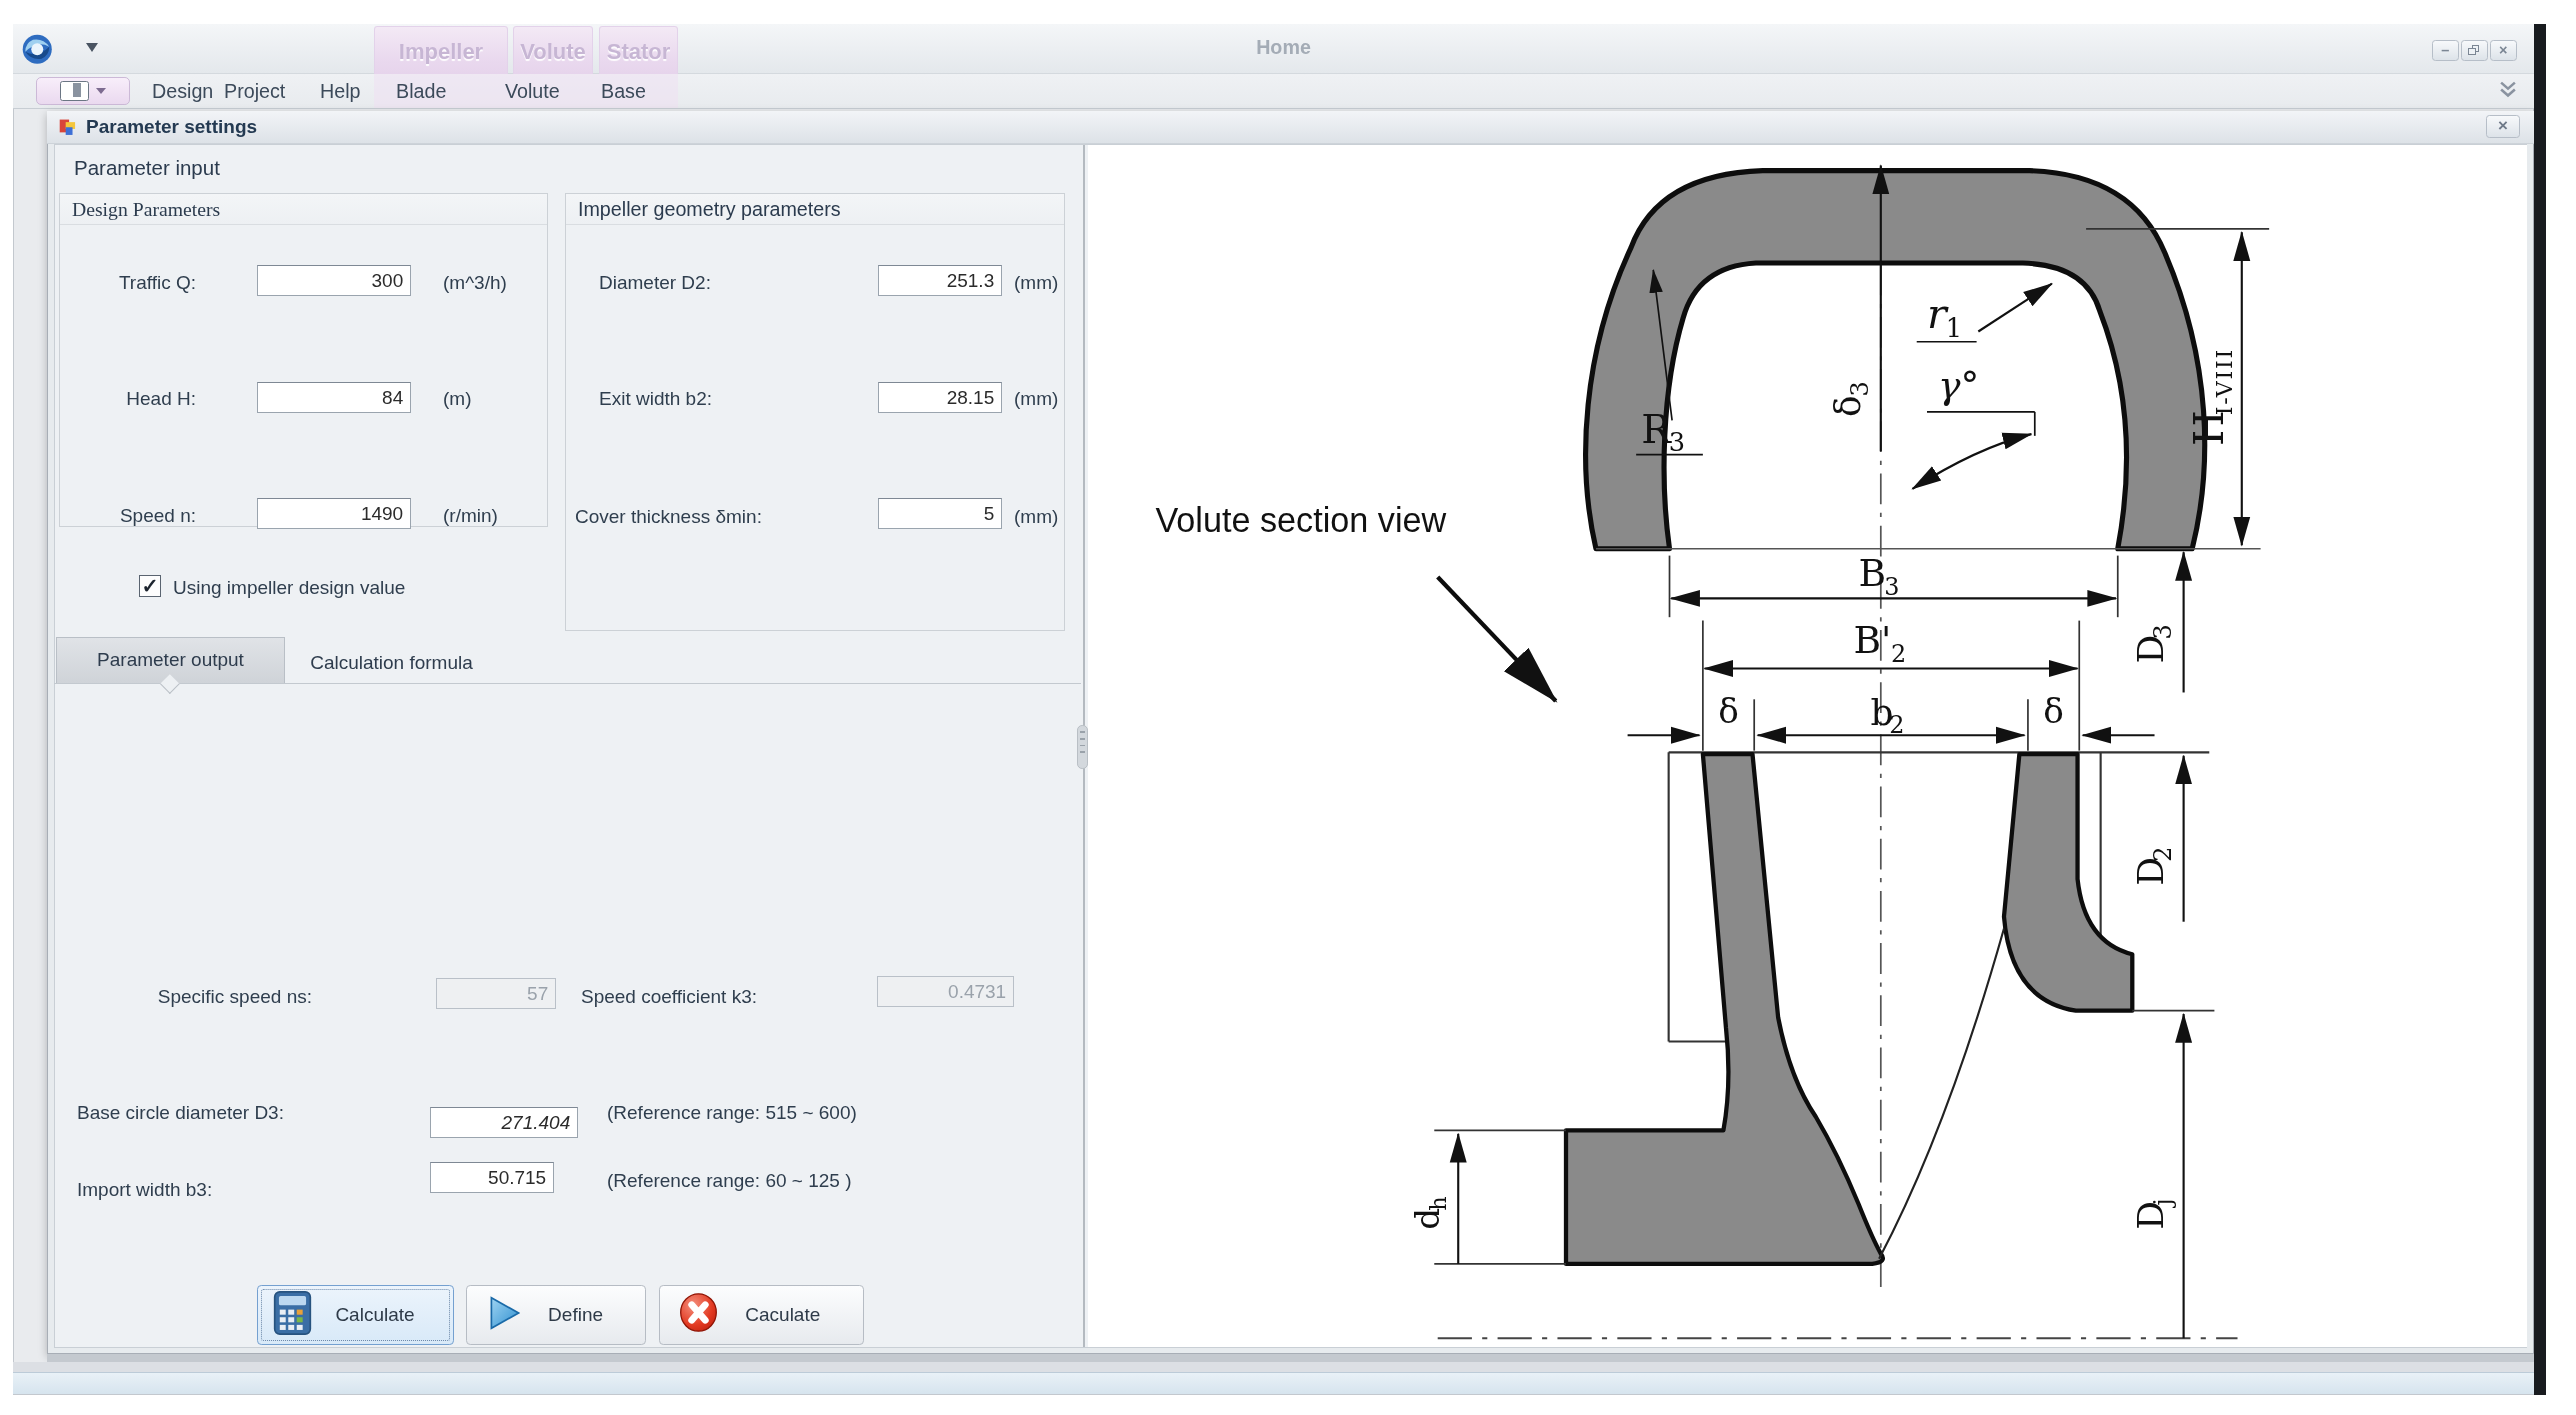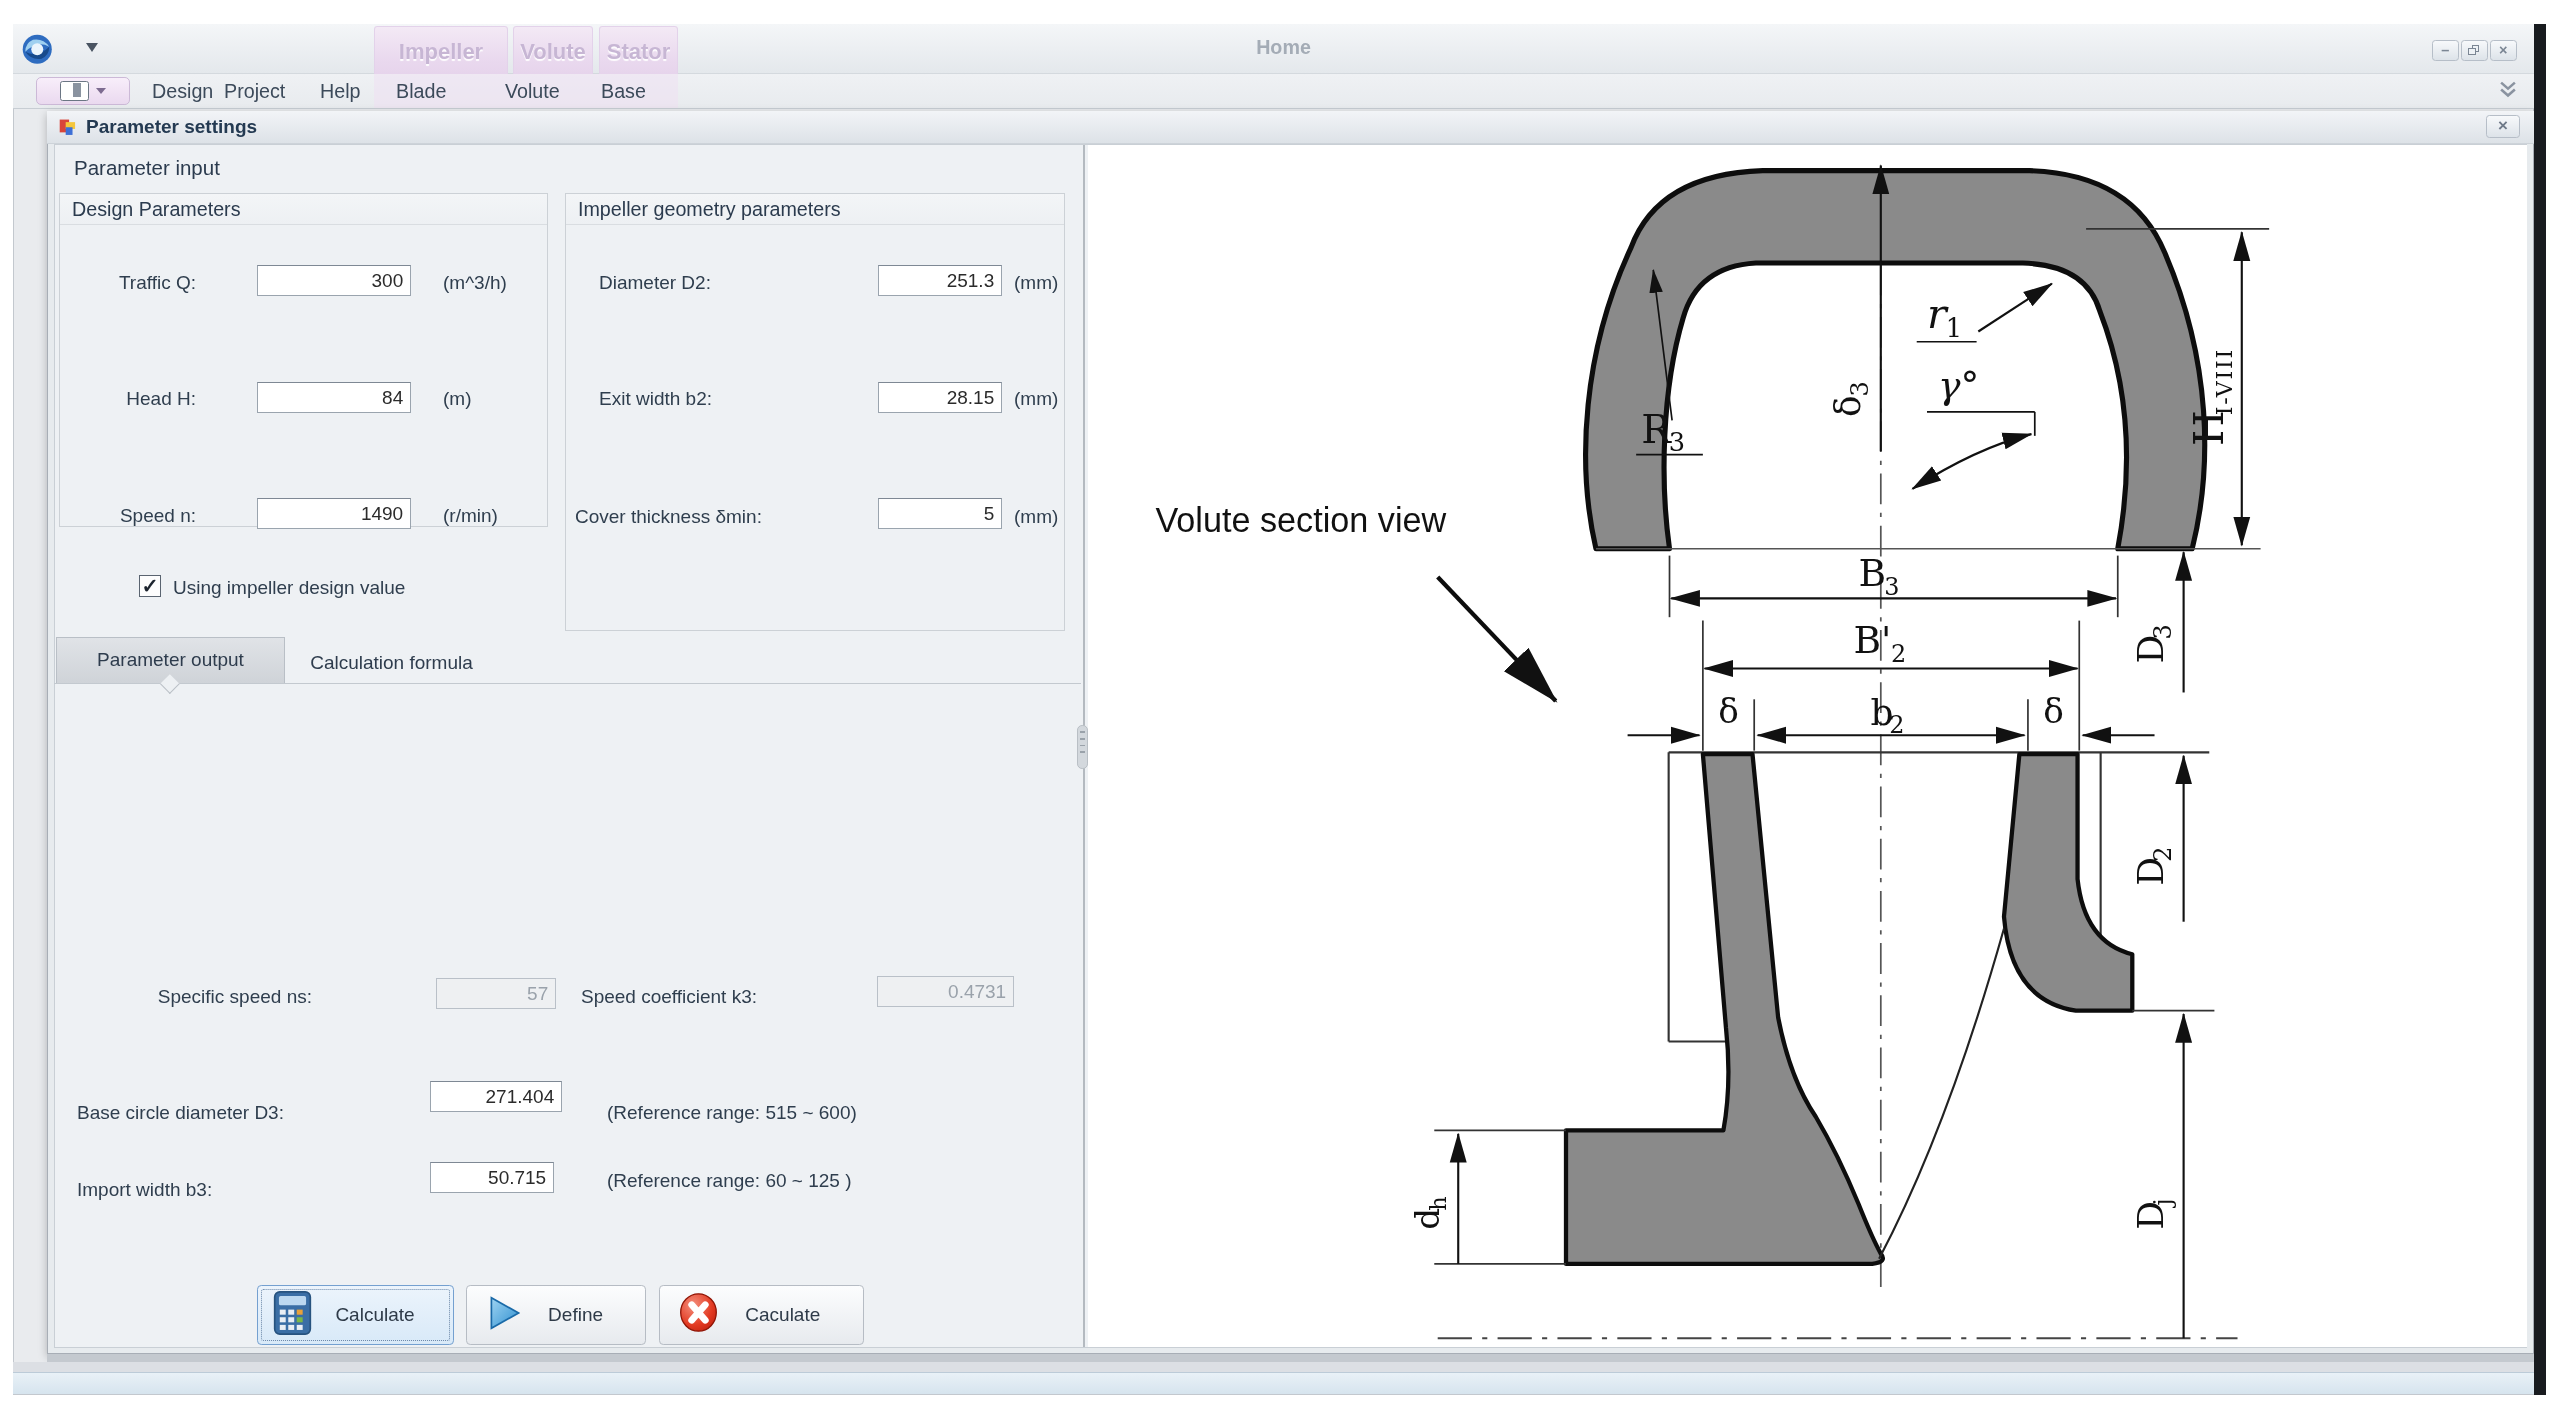--- a/index.html
+++ b/index.html
@@ -139,21 +139,21 @@
       <rect x="2" y="3" width="11" height="15" fill="#d8453a"></rect>
       <rect x="9" y="6" width="11" height="8" fill="#f4c63c"></rect>
       <rect x="9" y="12" width="8" height="9" fill="#3d6fd6"></rect>
     </svg>
   </div>
   <span class="abs dlg-title">Parameter settings</span>
   <div class="abs dlg-close">×</div>
   <div class="abs dlg-body"></div>
   <span class="abs section-title">Parameter input</span>
 
-  <div class="abs groupbox" style="left:59px;top:193px;width:489px;height:334px;">
+  <div class="abs groupbox" style="left:59px;top:193px;width:489px;height:334px;font-family:Liberation Serif, serif;">
     <div class="groupbox-title">Design Parameters</div>
   </div>
   <span class="abs fld-label" style="left:68px;top:272px;width:128px;text-align:right;">Traffic Q:</span>
   <input class="abs fld" style="left: 257px; top: 265px; width: 154px;" value="300">
   <span class="abs fld-unit" style="left:443px;top:272px;">(m^3/h)</span>
 
   <span class="abs fld-label" style="left:68px;top:388px;width:128px;text-align:right;">Head H:</span>
   <input class="abs fld" style="left: 257px; top: 382px; width: 154px;" value="84">
   <span class="abs fld-unit" style="left:443px;top:388px;">(m)</span>
 
@@ -185,21 +185,21 @@
   <div class="abs tab unsel" style="left:293px;top:642px;width:197px;height:41px;">Calculation formula</div>
   <div class="abs tabline" style="left:54px;top:683px;width:1027px;height:0.9px;"></div>
   <div class="abs notch" style="left:163px;top:677px;"></div>
 
   <span class="abs out-label" style="left:124px;top:986px;width:188px;text-align:right;">Specific speed ns:</span>
   <input class="abs fld" style="left: 436px; top: 978px; width: 120px;" disabled="" value="57">
   <span class="abs out-label" style="left:539px;top:986px;width:218px;text-align:right;">Speed coefficient k3:</span>
   <input class="abs fld" style="left: 877px; top: 976px; width: 137px;" disabled="" value="0.4731">
 
   <span class="abs out-label" style="left:77px;top:1102px;">Base circle diameter D3:</span>
-  <input class="abs fld" style="left: 430px; top: 1081px; width: 132px;" value="271.404">
+  <input class="abs fld" style="left: 430px; top: 1107px; width: 148px; font-style: italic;" value="271.404">
   <span class="abs out-note" style="left:607px;top:1102px;">(Reference range: 515 ~ 600)</span>
 
   <span class="abs out-label" style="left:77px;top:1179px;">Import width b3:</span>
   <input class="abs fld" style="left: 430px; top: 1162px; width: 124px;" value="50.715">
   <span class="abs out-note" style="left:607px;top:1170px;">(Reference range: 60 ~ 125 )</span>
 
   <div class="abs btn primary" style="left:257px;top:1285px;width:197px;">
     <span class="inner-focus"></span>
     <span style="margin-left:15.4px;">
       <svg width="39" height="46" viewBox="0 0 46 54">

